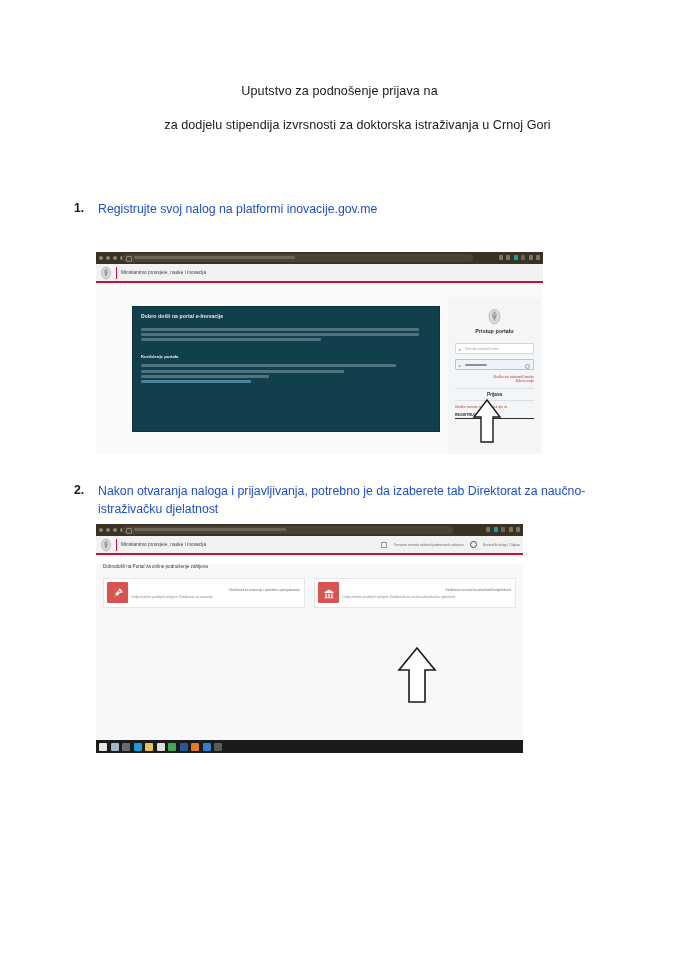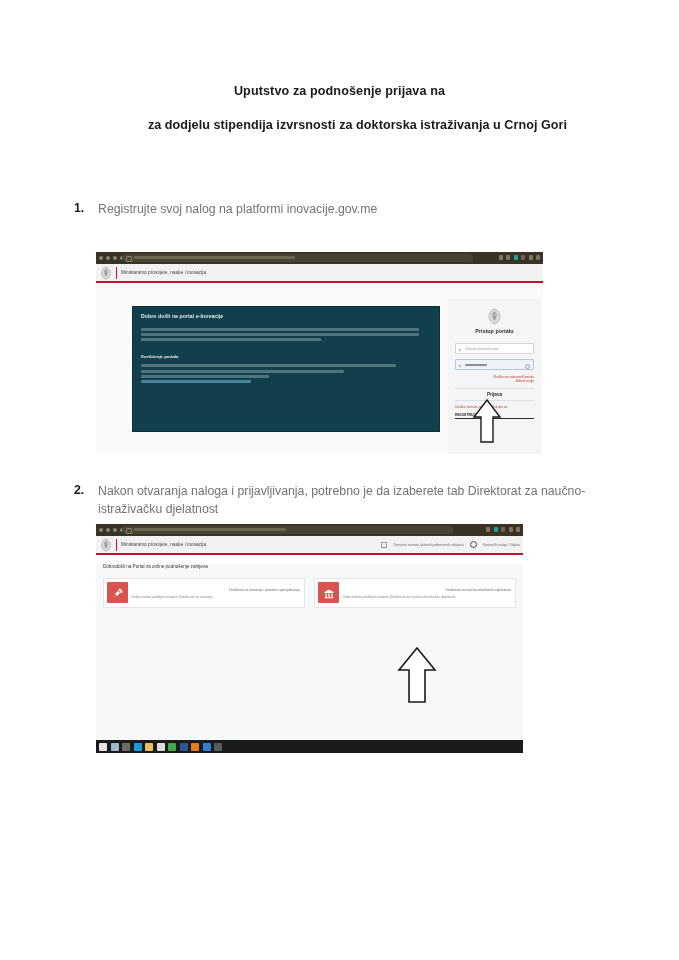--- a/index.html
+++ b/index.html
@@ -3,29 +3,29 @@
 <meta charset="utf-8">
 <style>
   html,body{margin:0;padding:0;background:#ffffff;}
   body{width:679px;height:960px;overflow:hidden;
        font-family:"Liberation Sans","DejaVu Sans",sans-serif;
        color:#161616;-webkit-font-smoothing:antialiased;}
   .page{position:relative;width:679px;height:960px;background:#fff;}
 
   
   .title-block{position:absolute;left:0;top:84px;width:679px;text-align:center;}
-  .t-line{font-weight:bold;font-size:12.6px;color:#1a1a1a;letter-spacing:0.1px;}
+  .t-line{font-weight:normal;font-size:12.6px;color:#1a1a1a;letter-spacing:0.1px;}
   .t-line.l1{margin-bottom:20px;}
   .t-line.l2{margin-bottom:20px;letter-spacing:2.6px;font-size:12.4px;}
   .t-line.l3{letter-spacing:0.05px;margin-left:36px;}
 
   
   .step{position:absolute;display:flex;align-items:flex-start;}
   .step .num{font-weight:bold;font-size:12.3px;width:24px;flex:0 0 24px;color:#1a1a1a;}
-  .step .body{font-size:12.3px;line-height:17.5px;color:#737373;}
+  .step .body{font-size:12.3px;line-height:17.5px;color:#1d4ed8;}
   #step1{left:74px;top:201px;width:520px;}
   #step2{left:74px;top:483px;width:556px;}
 
   
   .shot{position:absolute;overflow:hidden;background:#fff;}
   #shot1{left:96px;top:252px;width:447px;height:203px;}
   #shot2{left:96px;top:524px;width:427px;height:229px;}
 
   
   .chrome{position:relative;width:100%;height:12px;background:#3a3223;}

